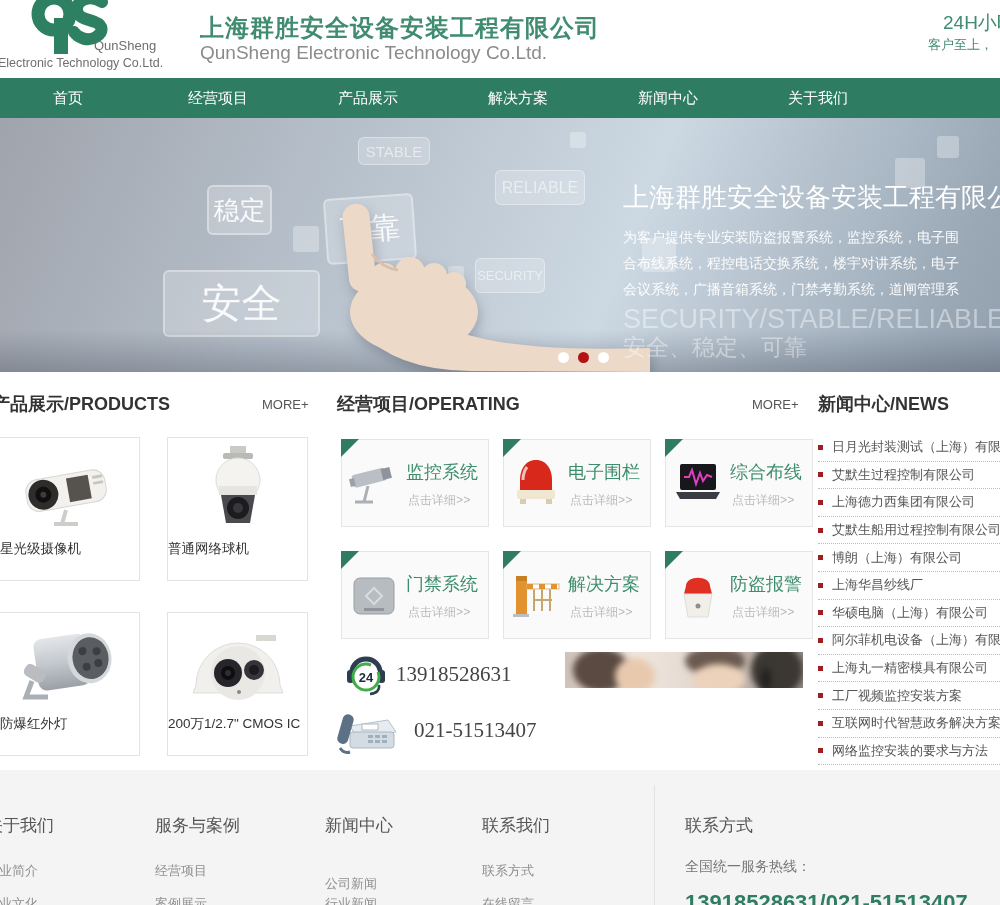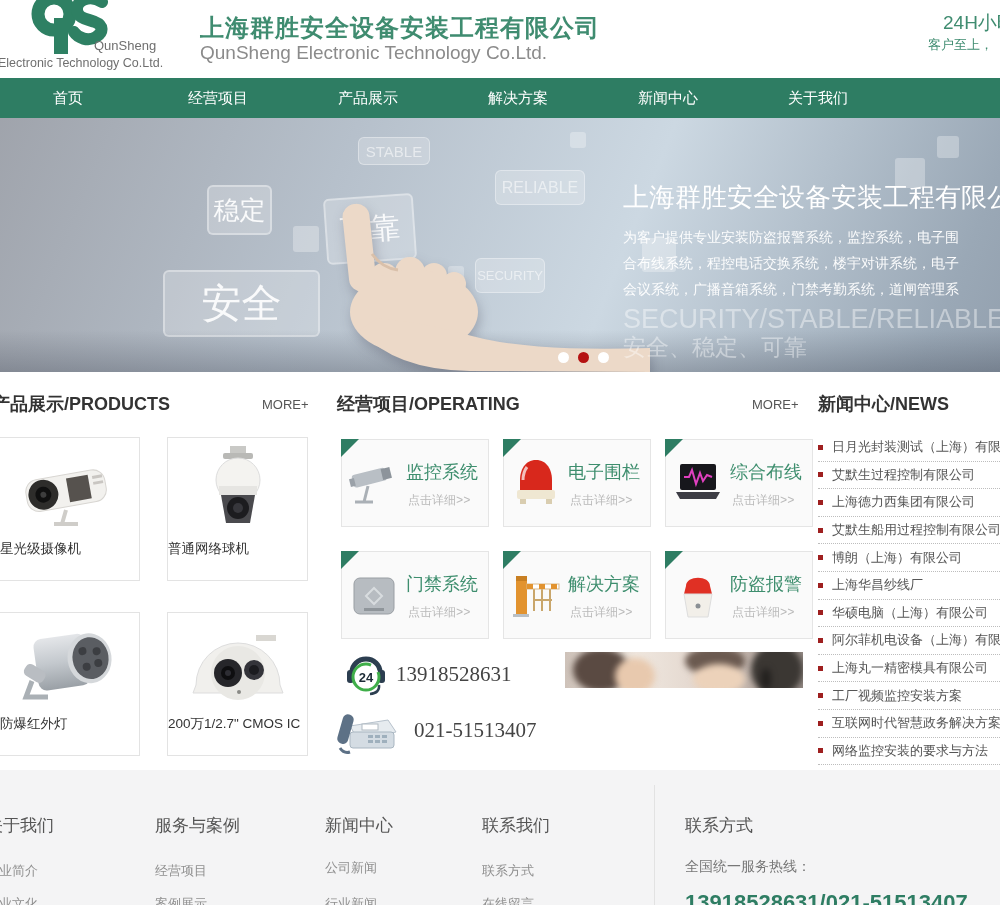--- a/index.html
+++ b/index.html
@@ -399,21 +399,21 @@
   <div class="footer">
     <div class="f-title" style="left:-4px">关于我们</div>
     <a class="f-link" style="left:-4px;top:92px">企业简介</a>
     <a class="f-link" style="left:-4px;top:125px">企业文化</a>
 
     <div class="f-title" style="left:165px">服务与案例</div>
     <a class="f-link" style="left:165px;top:92px">经营项目</a>
     <a class="f-link" style="left:165px;top:125px">案例展示</a>
 
     <div class="f-title" style="left:335px">新闻中心</div>
-    <a class="f-link" style="left:335px;top:89px">公司新闻</a>
+    <a class="f-link" style="left:335px;top:105px">公司新闻</a>
     <a class="f-link" style="left:335px;top:125px">行业新闻</a>
 
     <div class="f-title" style="left:492px">联系我们</div>
     <a class="f-link" style="left:492px;top:92px">联系方式</a>
     <a class="f-link" style="left:492px;top:125px">在线留言</a>
 
     <div class="f-divider"></div>
 
     <div class="f-contact-title">联系方式</div>
     <div class="f-hot-label">全国统一服务热线：</div>

